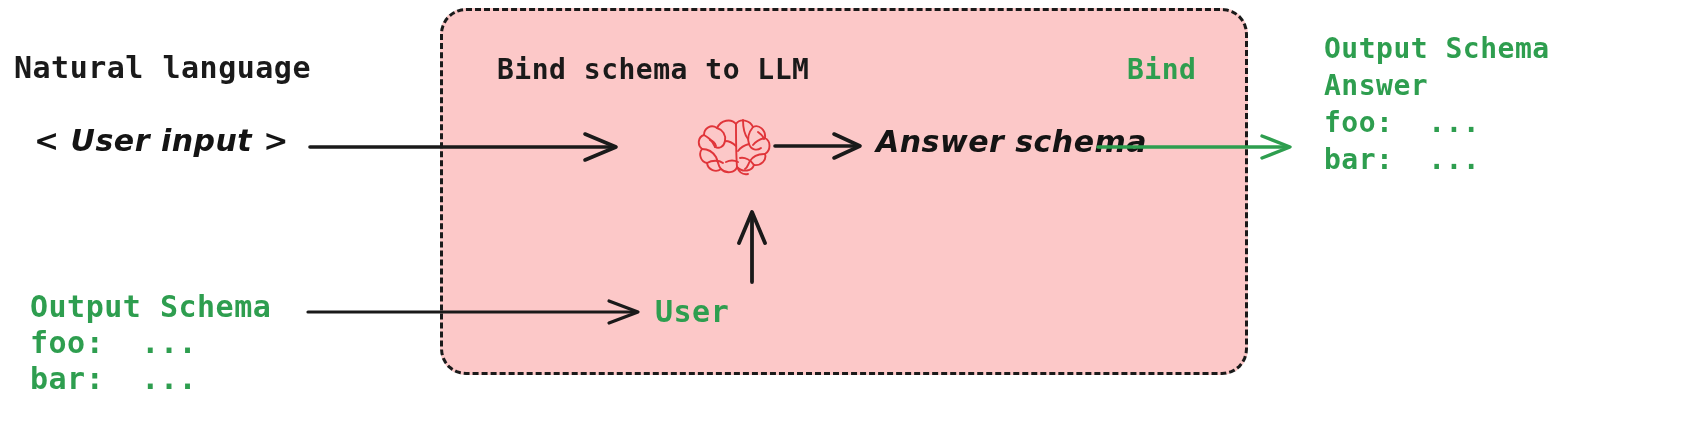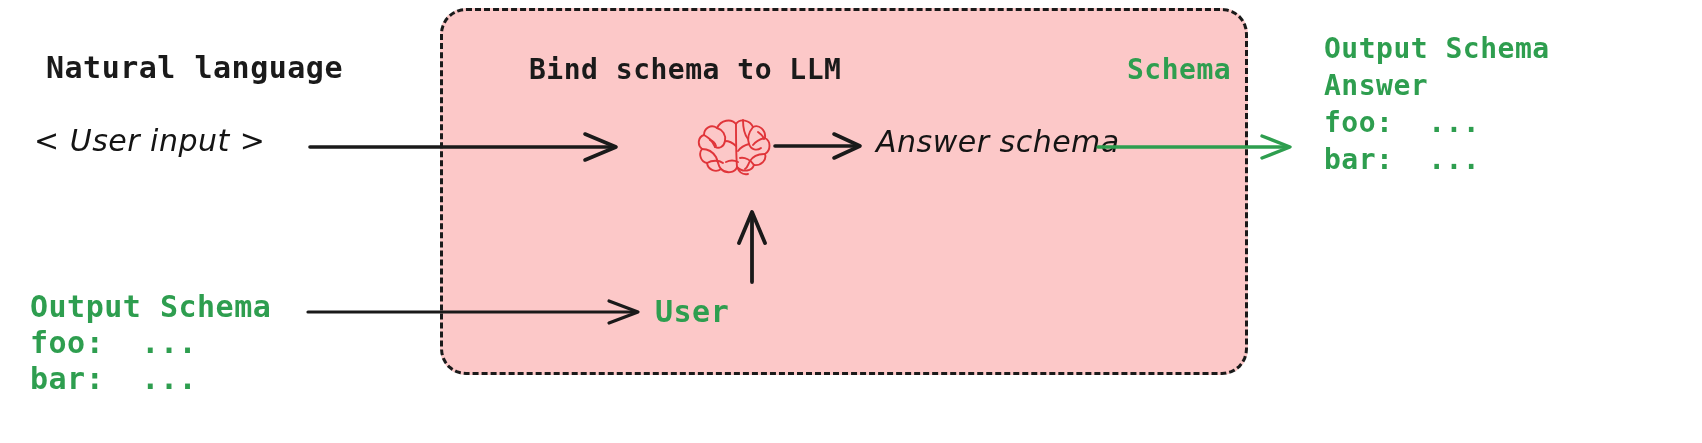--- a/index.html
+++ b/index.html
@@ -39,48 +39,47 @@
   }
   .mono-green {
     font-family: "DejaVu Sans Mono", monospace;
     font-weight: 700;
     color: #2e9e4f;
     white-space: pre;
     letter-spacing: 0.5px;
   }
   .hand {
     font-family: "DejaVu Sans", sans-serif;
-    font-weight: 400;
+    font-weight: 700;
     font-style: italic;
     color: #141414;
     white-space: pre;
     letter-spacing: 0.5px;
   }
 
   .abs { position: absolute; }
 
   
   #natural-language {
     left: 14px; top: 50px;
     font-size: 30px;
-    margin-left: 32px;
   }
   #user-input {
     left: 34px; top: 123px;
     font-size: 30px;
   }
   #left-schema {
     left: 30px; top: 289px;
     font-size: 30px;
     line-height: 36px;
   }
 
   
   #bind-schema {
-    left: 529px; top: 53px;
+    left: 497px; top: 53px;
     font-size: 28px;
   }
   #parse-label {
     left: 1127px; top: 53px;
     font-size: 28px;
   }
   #answer-string {
     left: 876px; top: 124px;
     font-size: 30px;
   }
@@ -121,21 +120,21 @@
   <div class="abs mono" id="natural-language">Natural language</div>
 
   <div class="abs hand" id="user-input">&lt; User input &gt;</div>
 
   <div class="abs mono-green" id="left-schema">Output Schema
 foo:  ...
 bar:  ...</div>
 
   <div class="abs mono" id="bind-schema">Bind schema to LLM</div>
 
-  <div class="abs mono-green" id="parse-label">Schema</div>
+  <div class="abs mono-green" id="parse-label">Bind</div>
 
   <div class="abs hand" id="answer-string">Answer schema</div>
 
   <div class="abs mono-green" id="tool-label">User</div>
 
   <div class="abs" id="brain-icon">
     <svg viewBox="0 0 82 70" width="82" height="70" fill="none" stroke="#e0353a" stroke-width="1.9" stroke-linecap="round" stroke-linejoin="round">
       <path d="M22 18 C16 14, 9 18, 9 25 C3 27, 2 35, 7 39 C3 44, 6 52, 12 53
                C13 60, 21 63, 26 59 C31 64, 40 63, 42 57
                C48 63, 57 61, 59 55 C66 56, 72 50, 70 44

